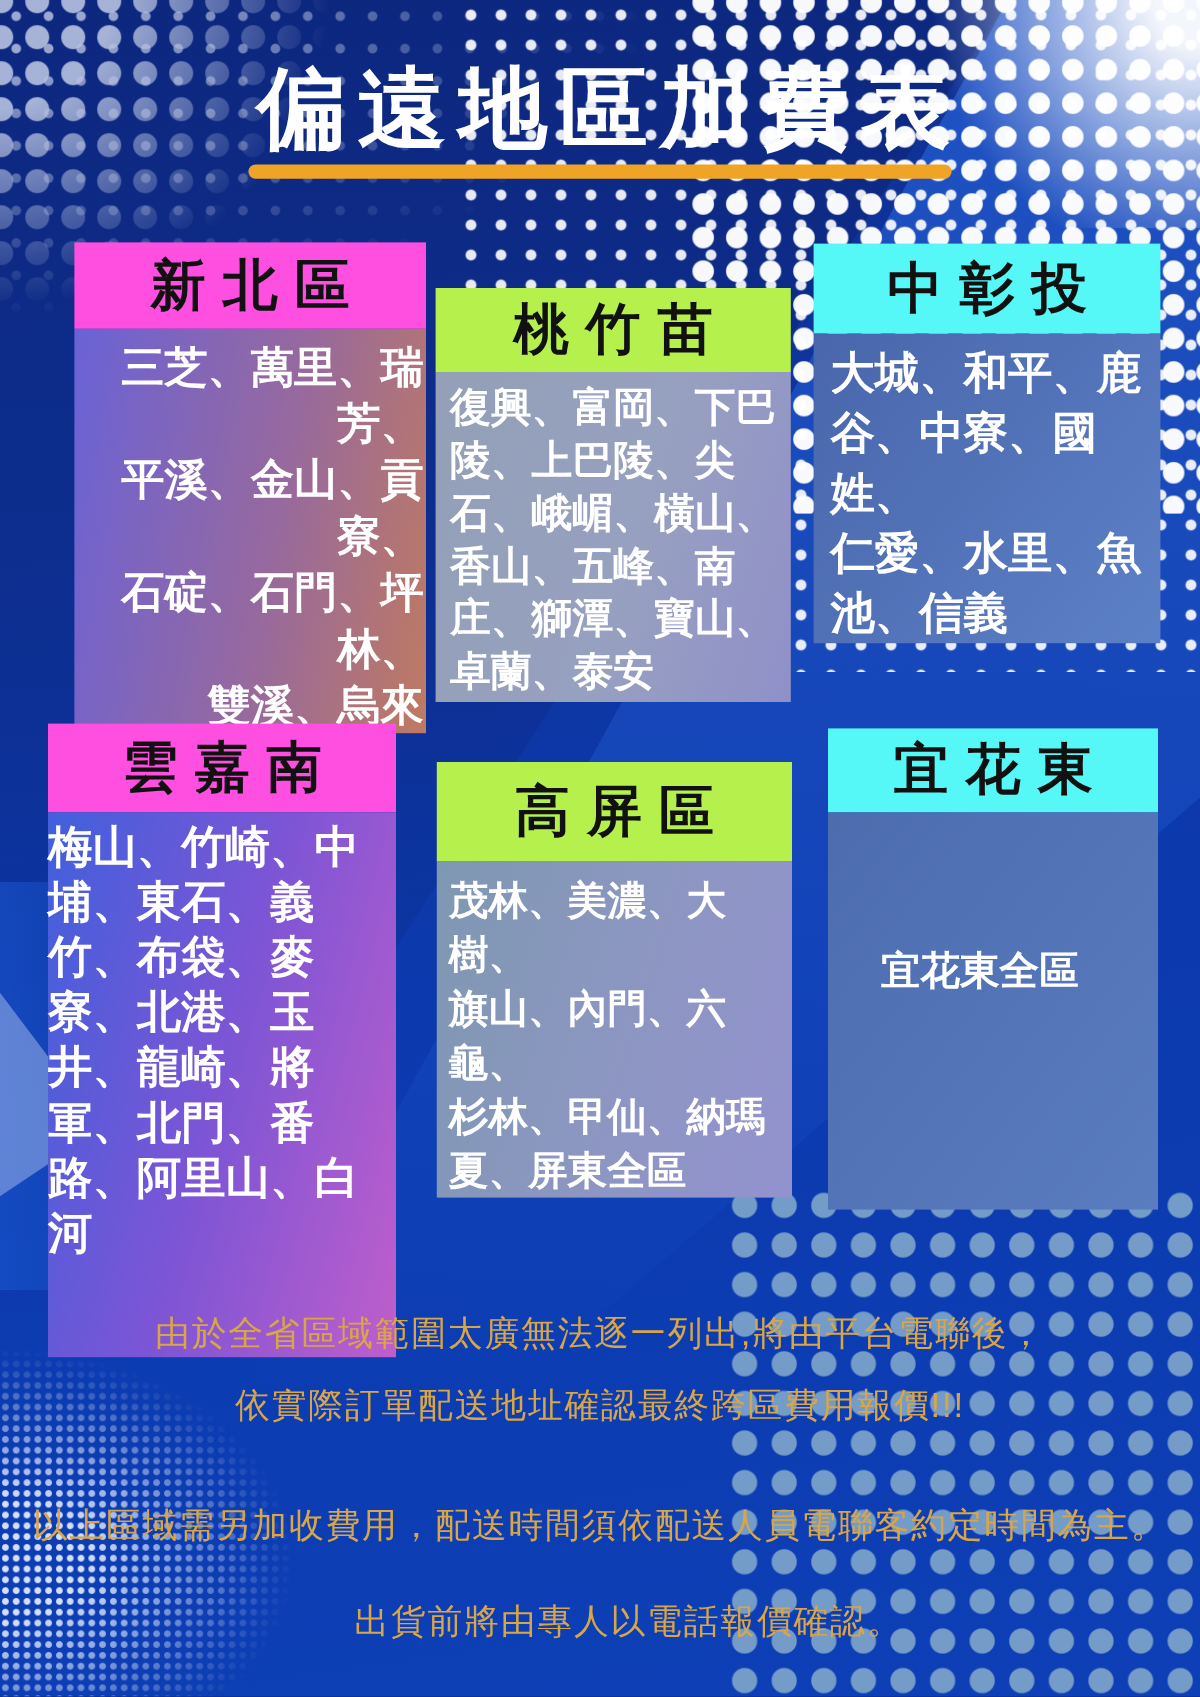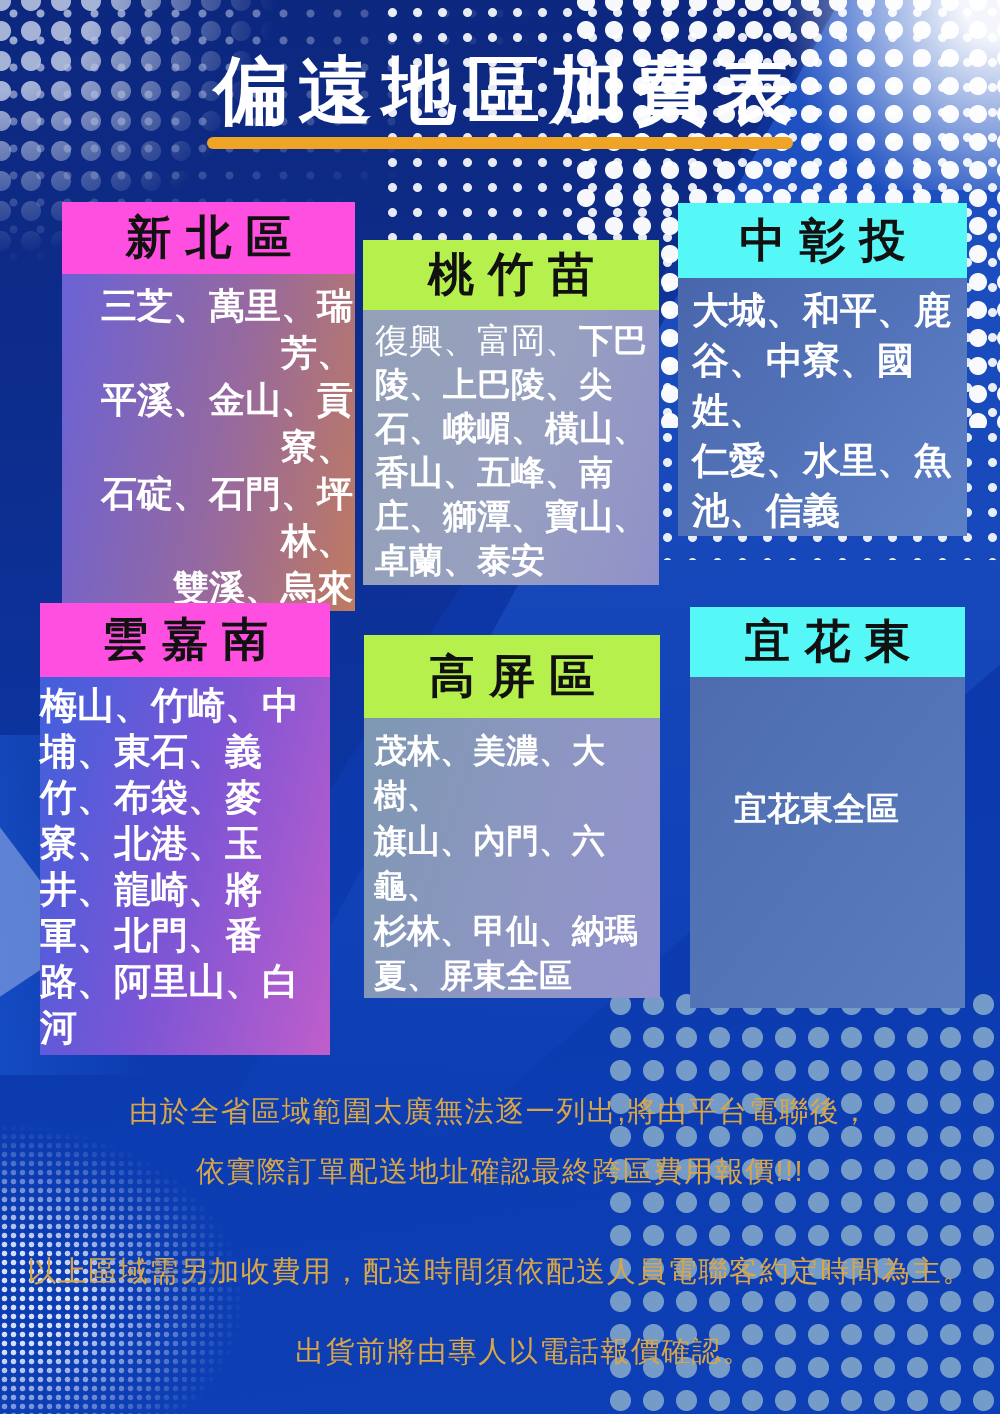--- a/index.html
+++ b/index.html
@@ -108,28 +108,28 @@
 
   .card-1{left:33px;top:202px;width:293px;height:313px;padding-left:29px;}
   .card-1 .card-header{height:72px;}
   .card-1 .card-body{background:linear-gradient(100deg,#6a62d6 0%,#96699f 55%,#bf7a61 100%);
     font-size:36px;line-height:47px;padding:8px 2px 0 10px;text-align:right;}
 
   .card-2{left:363px;top:240px;width:296px;height:345px;}
   .card-2 .card-header{height:70px;}
   .card-2 .card-body{background:linear-gradient(108deg,#93a0b7 0%,#97a0c0 55%,#9090c9 100%);
     font-size:34px;line-height:44px;padding:8px 4px 0 12px;}
-  .w-light{font-weight:400;}
+  .w-light{font-weight:700;}
 
   .card-3{left:678px;top:203px;width:289px;height:315px;}
   .card-3 .card-header{height:75px;}
   .card-3 .card-body{background:linear-gradient(128deg,#4966ac 0%,#5c80c6 100%);
     font-size:37px;line-height:50px;padding:8px 2px 0 14px;}
 
-  .card-4{left:40px;top:603px;width:290px;height:452px;}
+  .card-4{left:40px;top:603px;width:290px;height:528px;}
   .card-4 .card-header{height:74px;}
   .card-4 .card-body{background:linear-gradient(105deg,#4160dc 0%,#7d55d5 50%,#bf5ecb 100%);
     font-size:37px;line-height:46px;padding:6px 0 0 0;}
 
   .card-5{left:364px;top:635px;width:296px;height:328px;}
   .card-5 .card-header{height:83px;}
   .card-5 .card-body{background:linear-gradient(108deg,#7e98b2 0%,#8d96c2 55%,#9392cf 100%);
     font-size:33px;line-height:45px;padding:10px 0 0 10px;}
 
   .card-6{left:690px;top:607px;width:275px;height:401px;}

